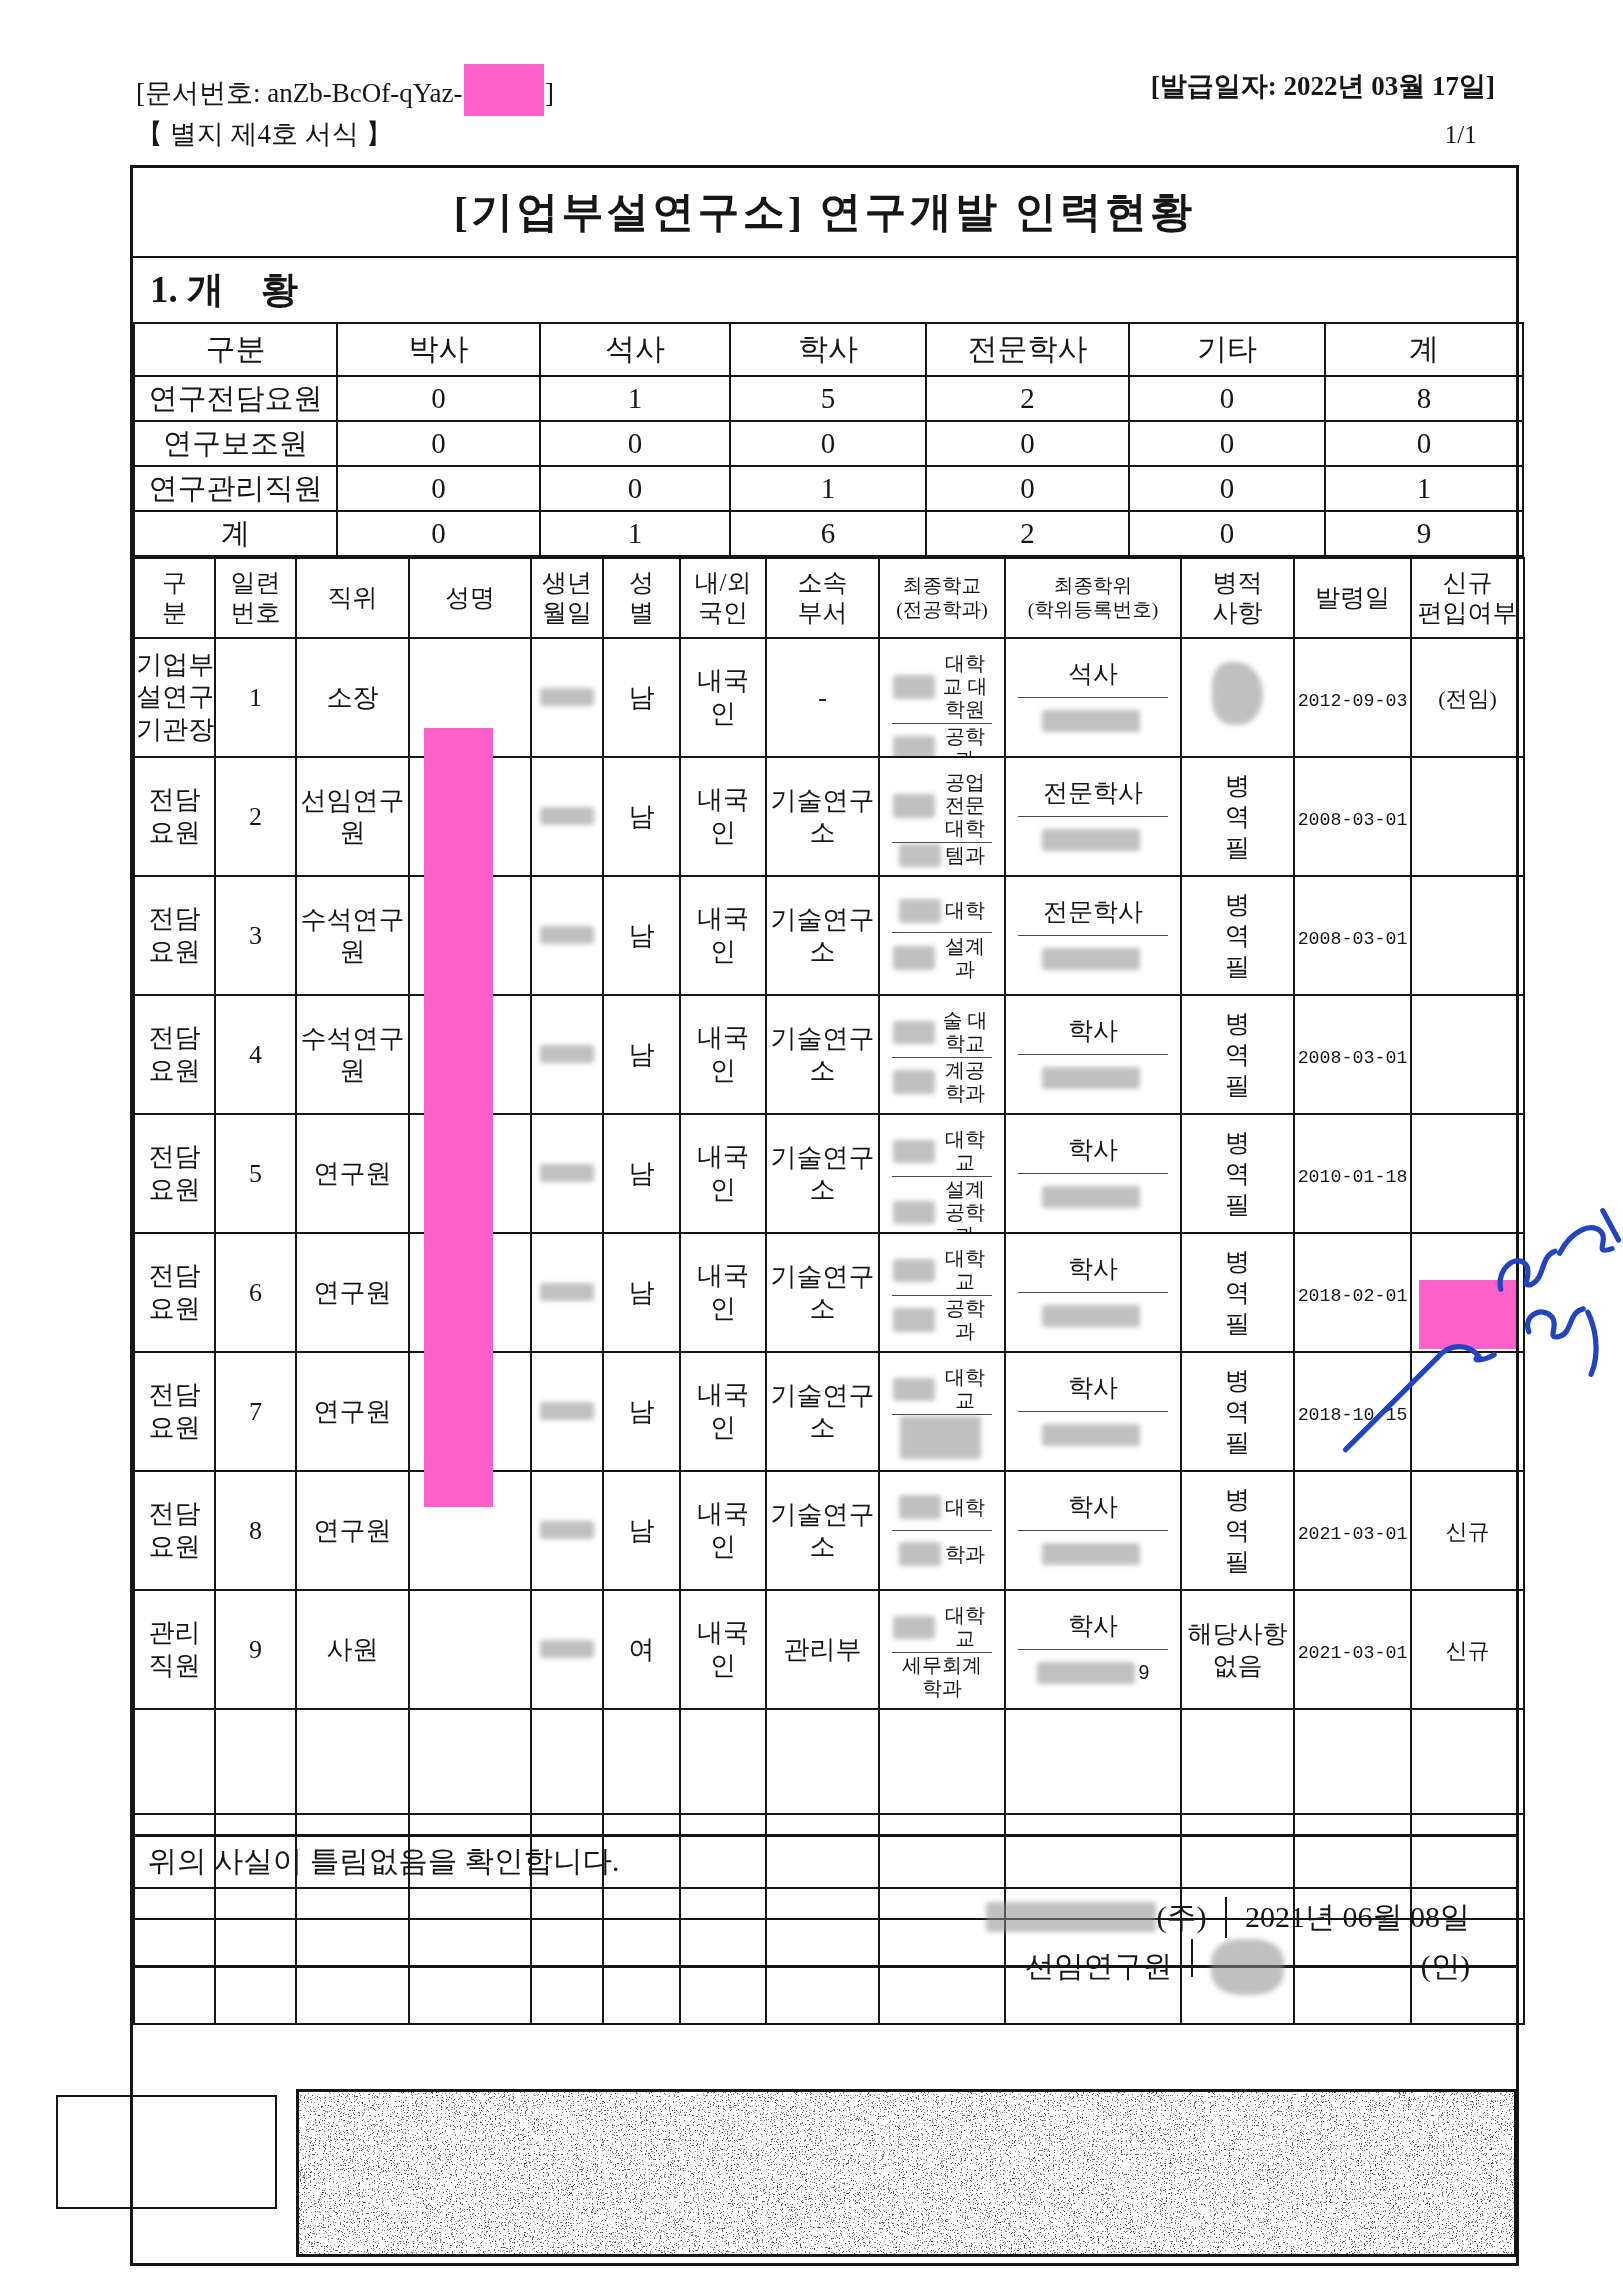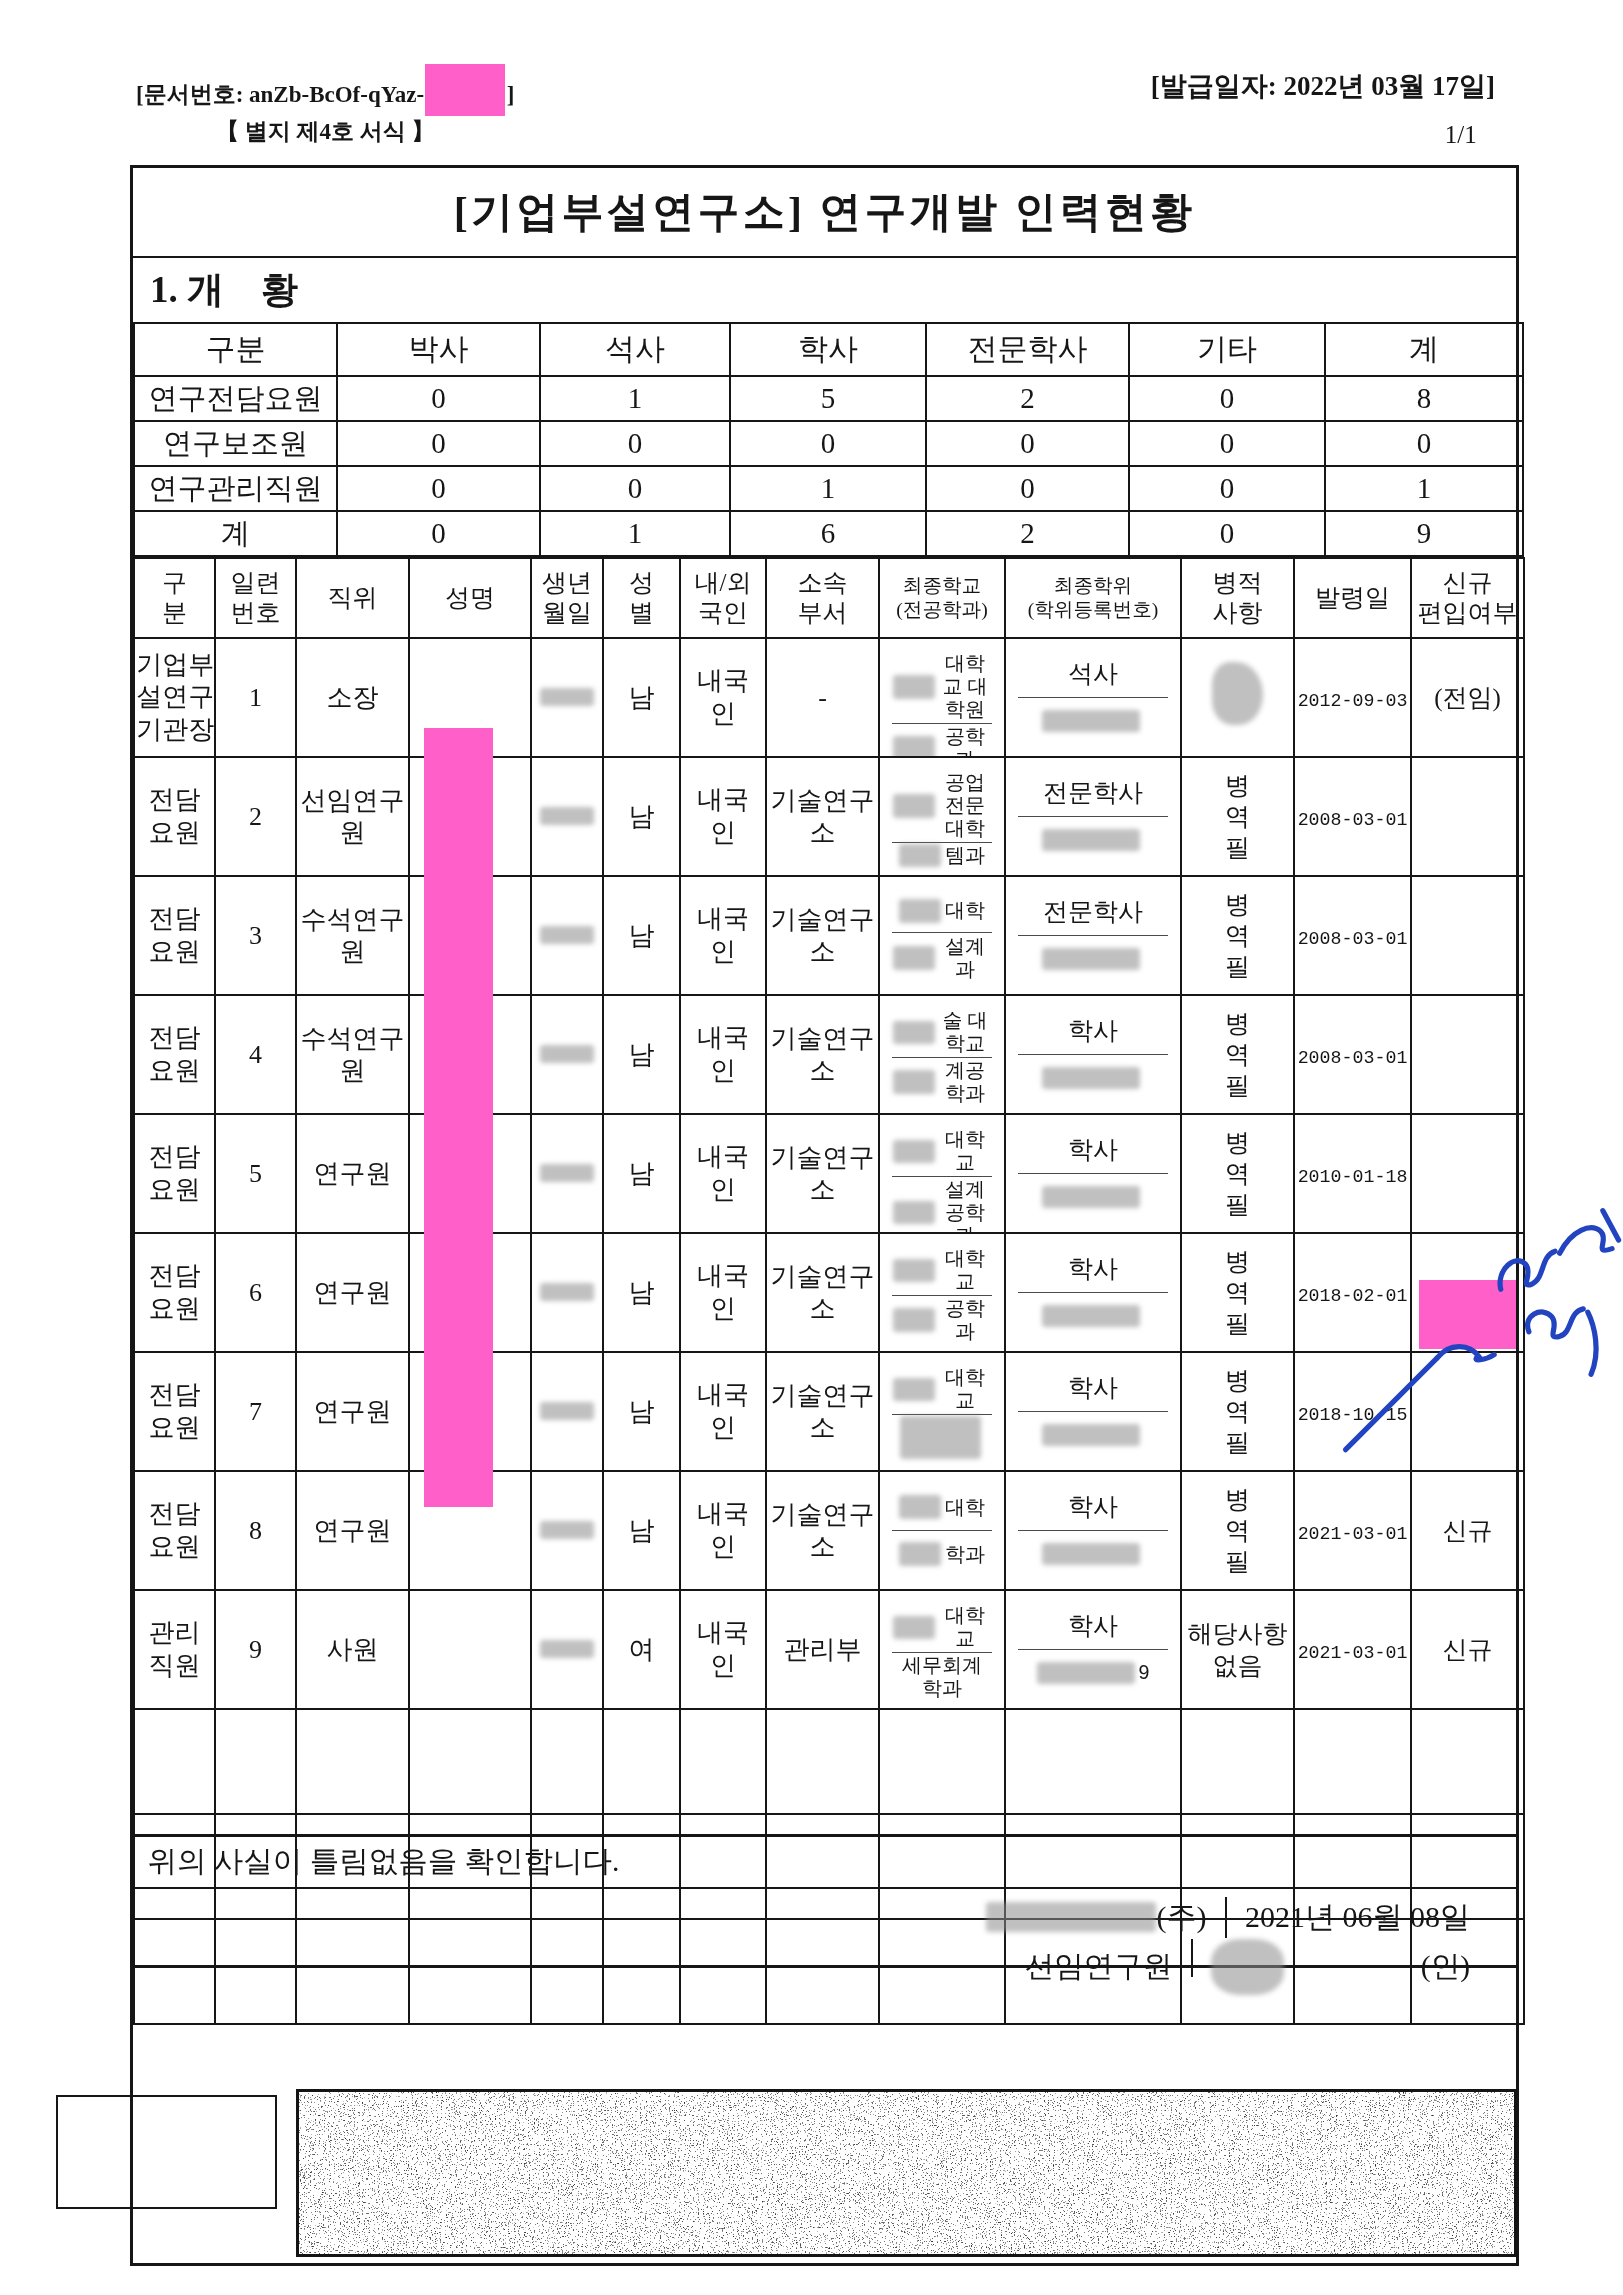--- a/index.html
+++ b/index.html
@@ -1,21 +1,21 @@
 <!DOCTYPE html>
 <html style="--pink: #ff5fc8; --blue: #2344c0;font-size:10.5px"><head>
 <meta charset="utf-8">
 <style>
   :root{ --pink:#ff5fc8; --ink:#161616; --blue:#2344c0; }
   html,body{margin:0;padding:0;background:#e8e8e8;}
   #page{position:relative;width:1623px;height:2295px;background:#ffffff;
         font-family:"Liberation Serif",serif;color:var(--ink);overflow:hidden;}
 
   
-  .hdr-left{position:absolute;left:136px;top:64px;font-size:23px;font-weight:bold;line-height:1.35;text-align:center;}
+  .hdr-left{position:absolute;left:136px;top:64px;font-size:27px;font-weight:normal;line-height:1.35;}
   .hdr-left .chip{display:inline-block;width:80px;height:52px;background:var(--pink);
                   vertical-align:-14.4px;margin:0 1.3px;}
   .hdr-right{position:absolute;right:128px;top:68px;text-align:right;font-size:27px;font-weight:bold;}
   .hdr-right .pageno{margin-top:17px;font-size:25px;font-weight:normal;padding-right:18.3px;}
 
   
   .form{position:absolute;left:130px;top:165px;width:1389px;height:2101px;
         border:3.3px solid var(--ink);box-sizing:border-box;background:#fff;}
   .title-row{height:88px;border-bottom:2.6px solid var(--ink);display:flex;align-items:center;
              justify-content:center;font-size:42px;font-weight:bold;letter-spacing:3.3px;white-space:pre;}
@@ -38,21 +38,21 @@
   #t2 tr.erow{height:105px;}
   #t2 td{font-size:26px;line-height:1.2;}
   .stack2{display:inline-block;width:2.15em;word-break:break-all;line-height:1.25;}
   .stack3{display:inline-block;width:3.1em;word-break:break-all;line-height:1.25;}
   .stackh{display:inline-block;width:1.1em;word-break:break-all;line-height:1.2;}
   .vstack{display:inline-block;width:1.1em;word-break:break-all;line-height:1.25;}
   .posspan{display:inline-block;max-width:4.2em;word-break:break-all;}
   .miltext{font-size:25px;}
   td.c10{font-size:25px;}
   .datetext{font-family:Liberation Mono, monospace;font-size:18.3px;letter-spacing:0px;}
-  .newtext{font-size:25px;}
+  .newtext{font-size:22px;}
   .split-td{padding:12px;}
   .split{display:flex;flex-direction:column;height:93px;}
   .split .half{flex:1;display:flex;align-items:center;justify-content:center;gap:3.9px;
                border-bottom:1.3px solid #4a4a4a;padding:1.3px;}
   .split .half:last-child{border-bottom:none;}
   .schooltext{font-size:20px;line-height:1.15;word-break:break-all;}
   .degtext{font-size:25px;}
   .degsuffix{font-size:19.6px;font-family:"Liberation Sans",sans-serif;}
 
   

